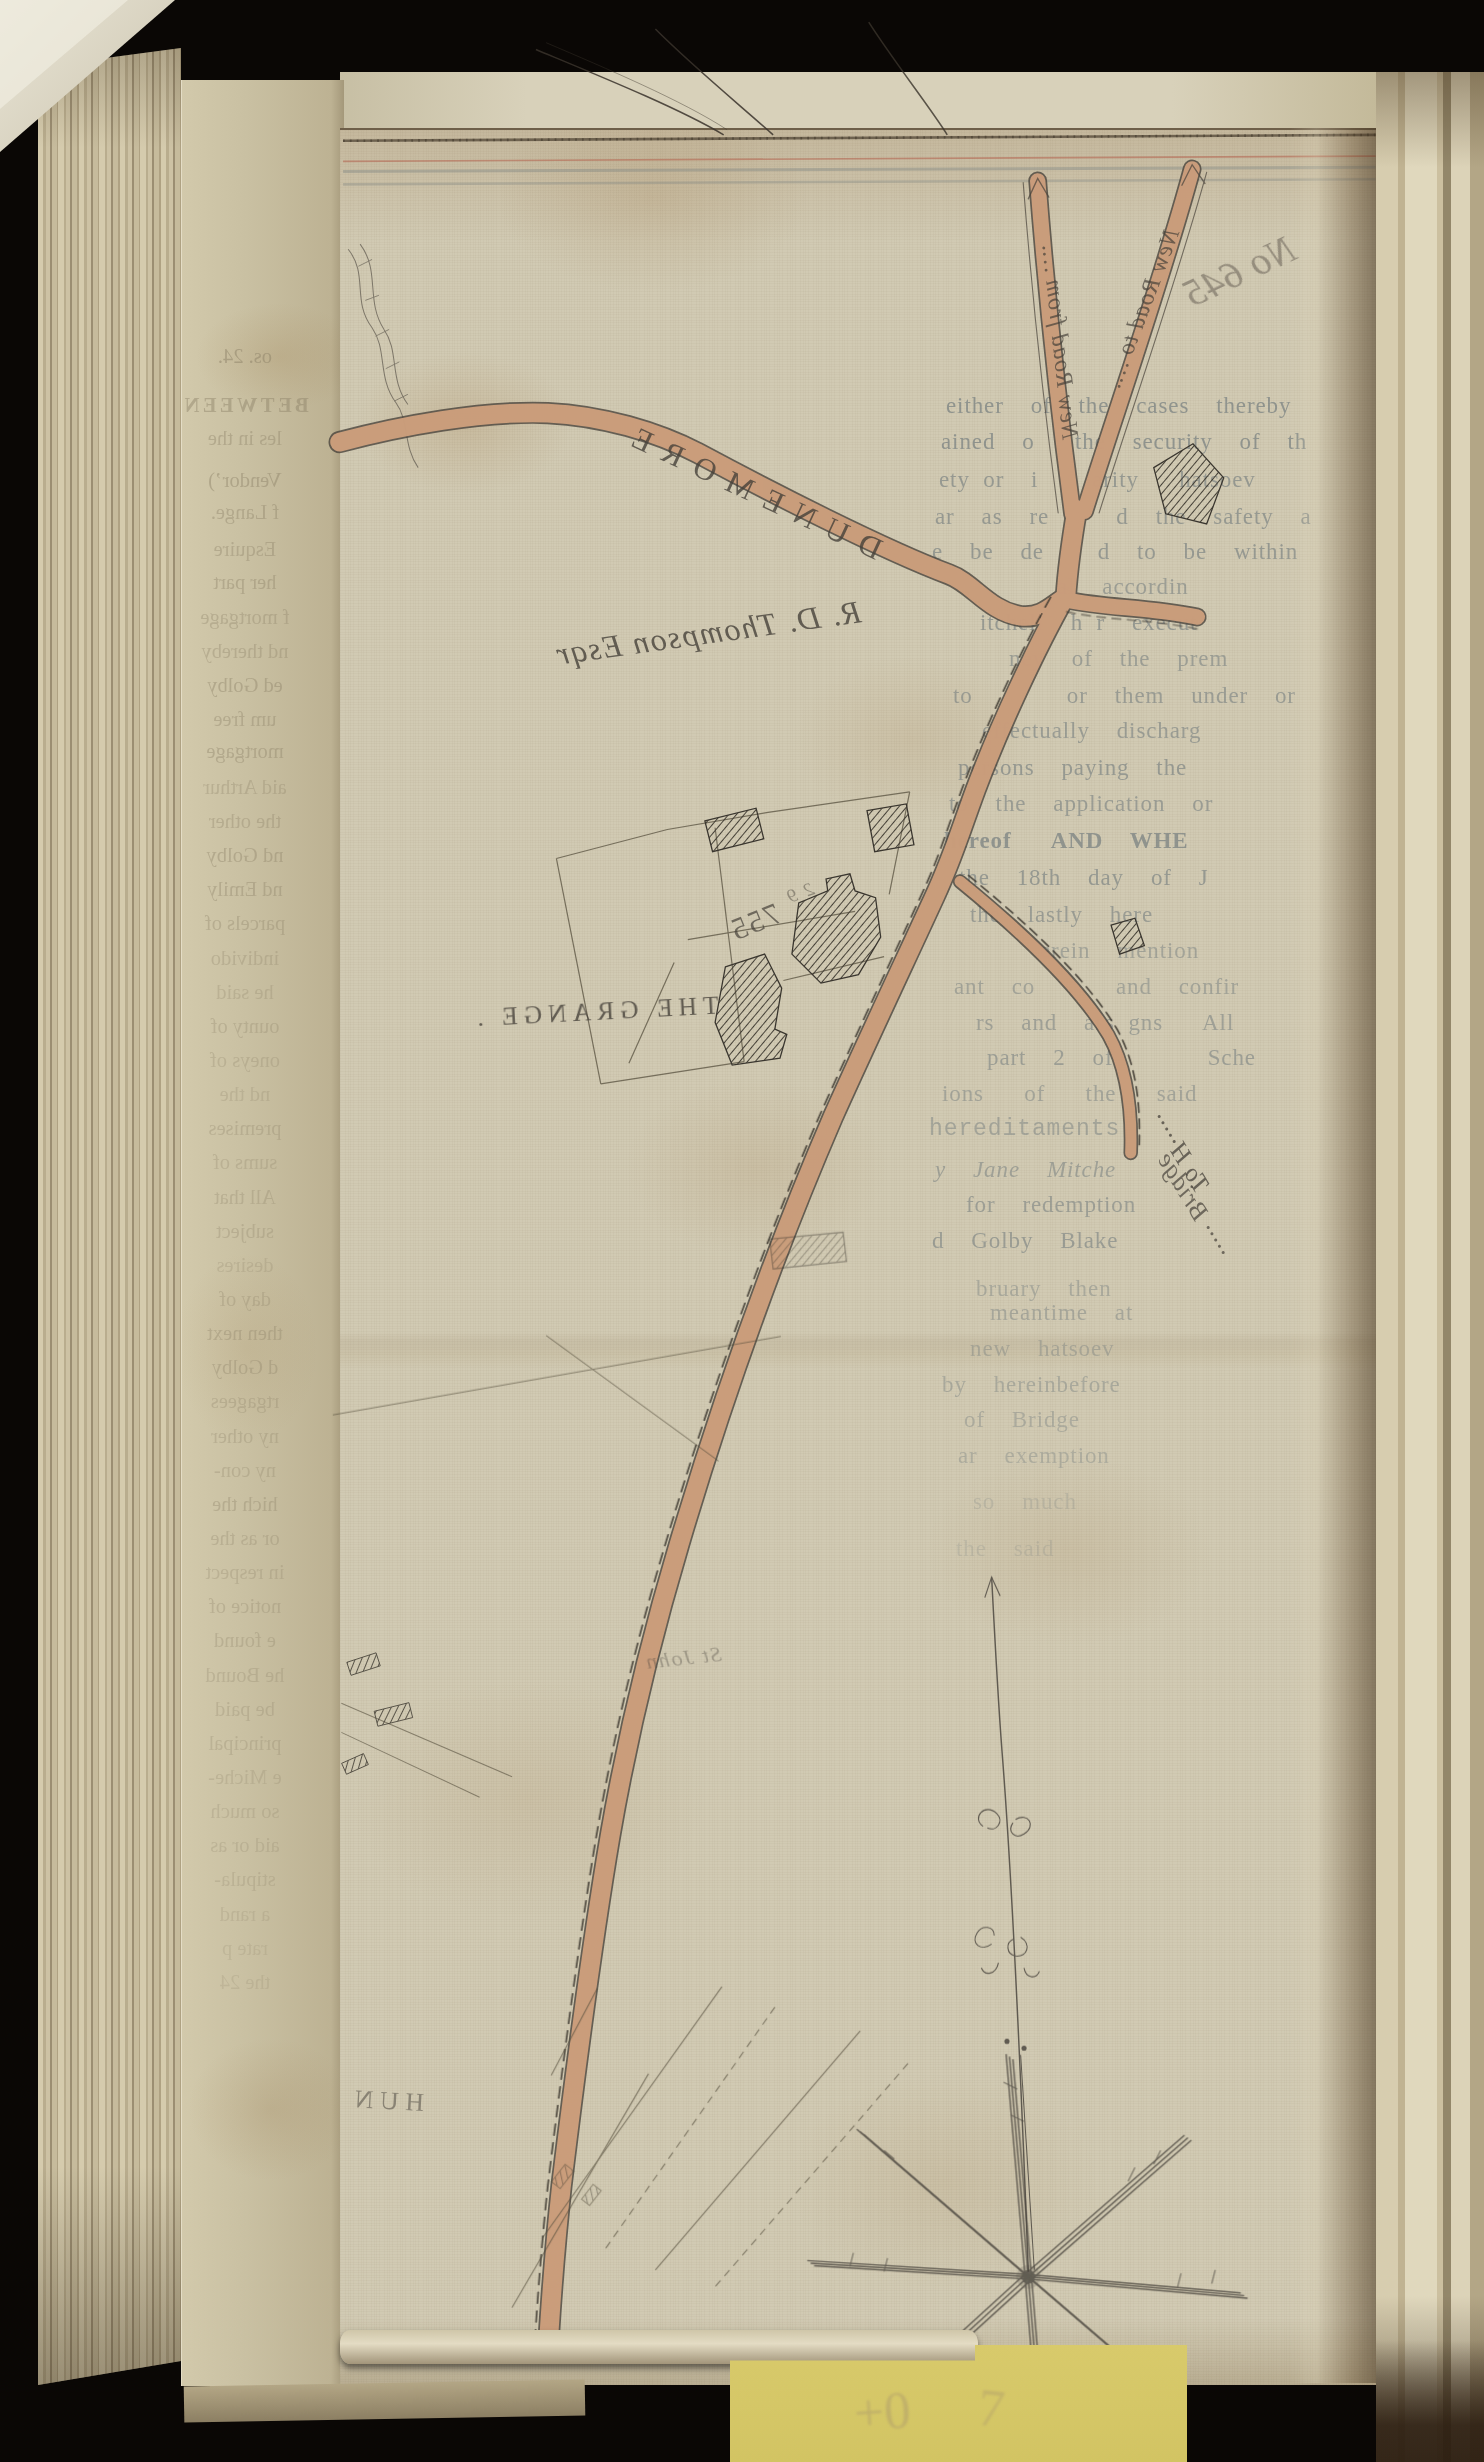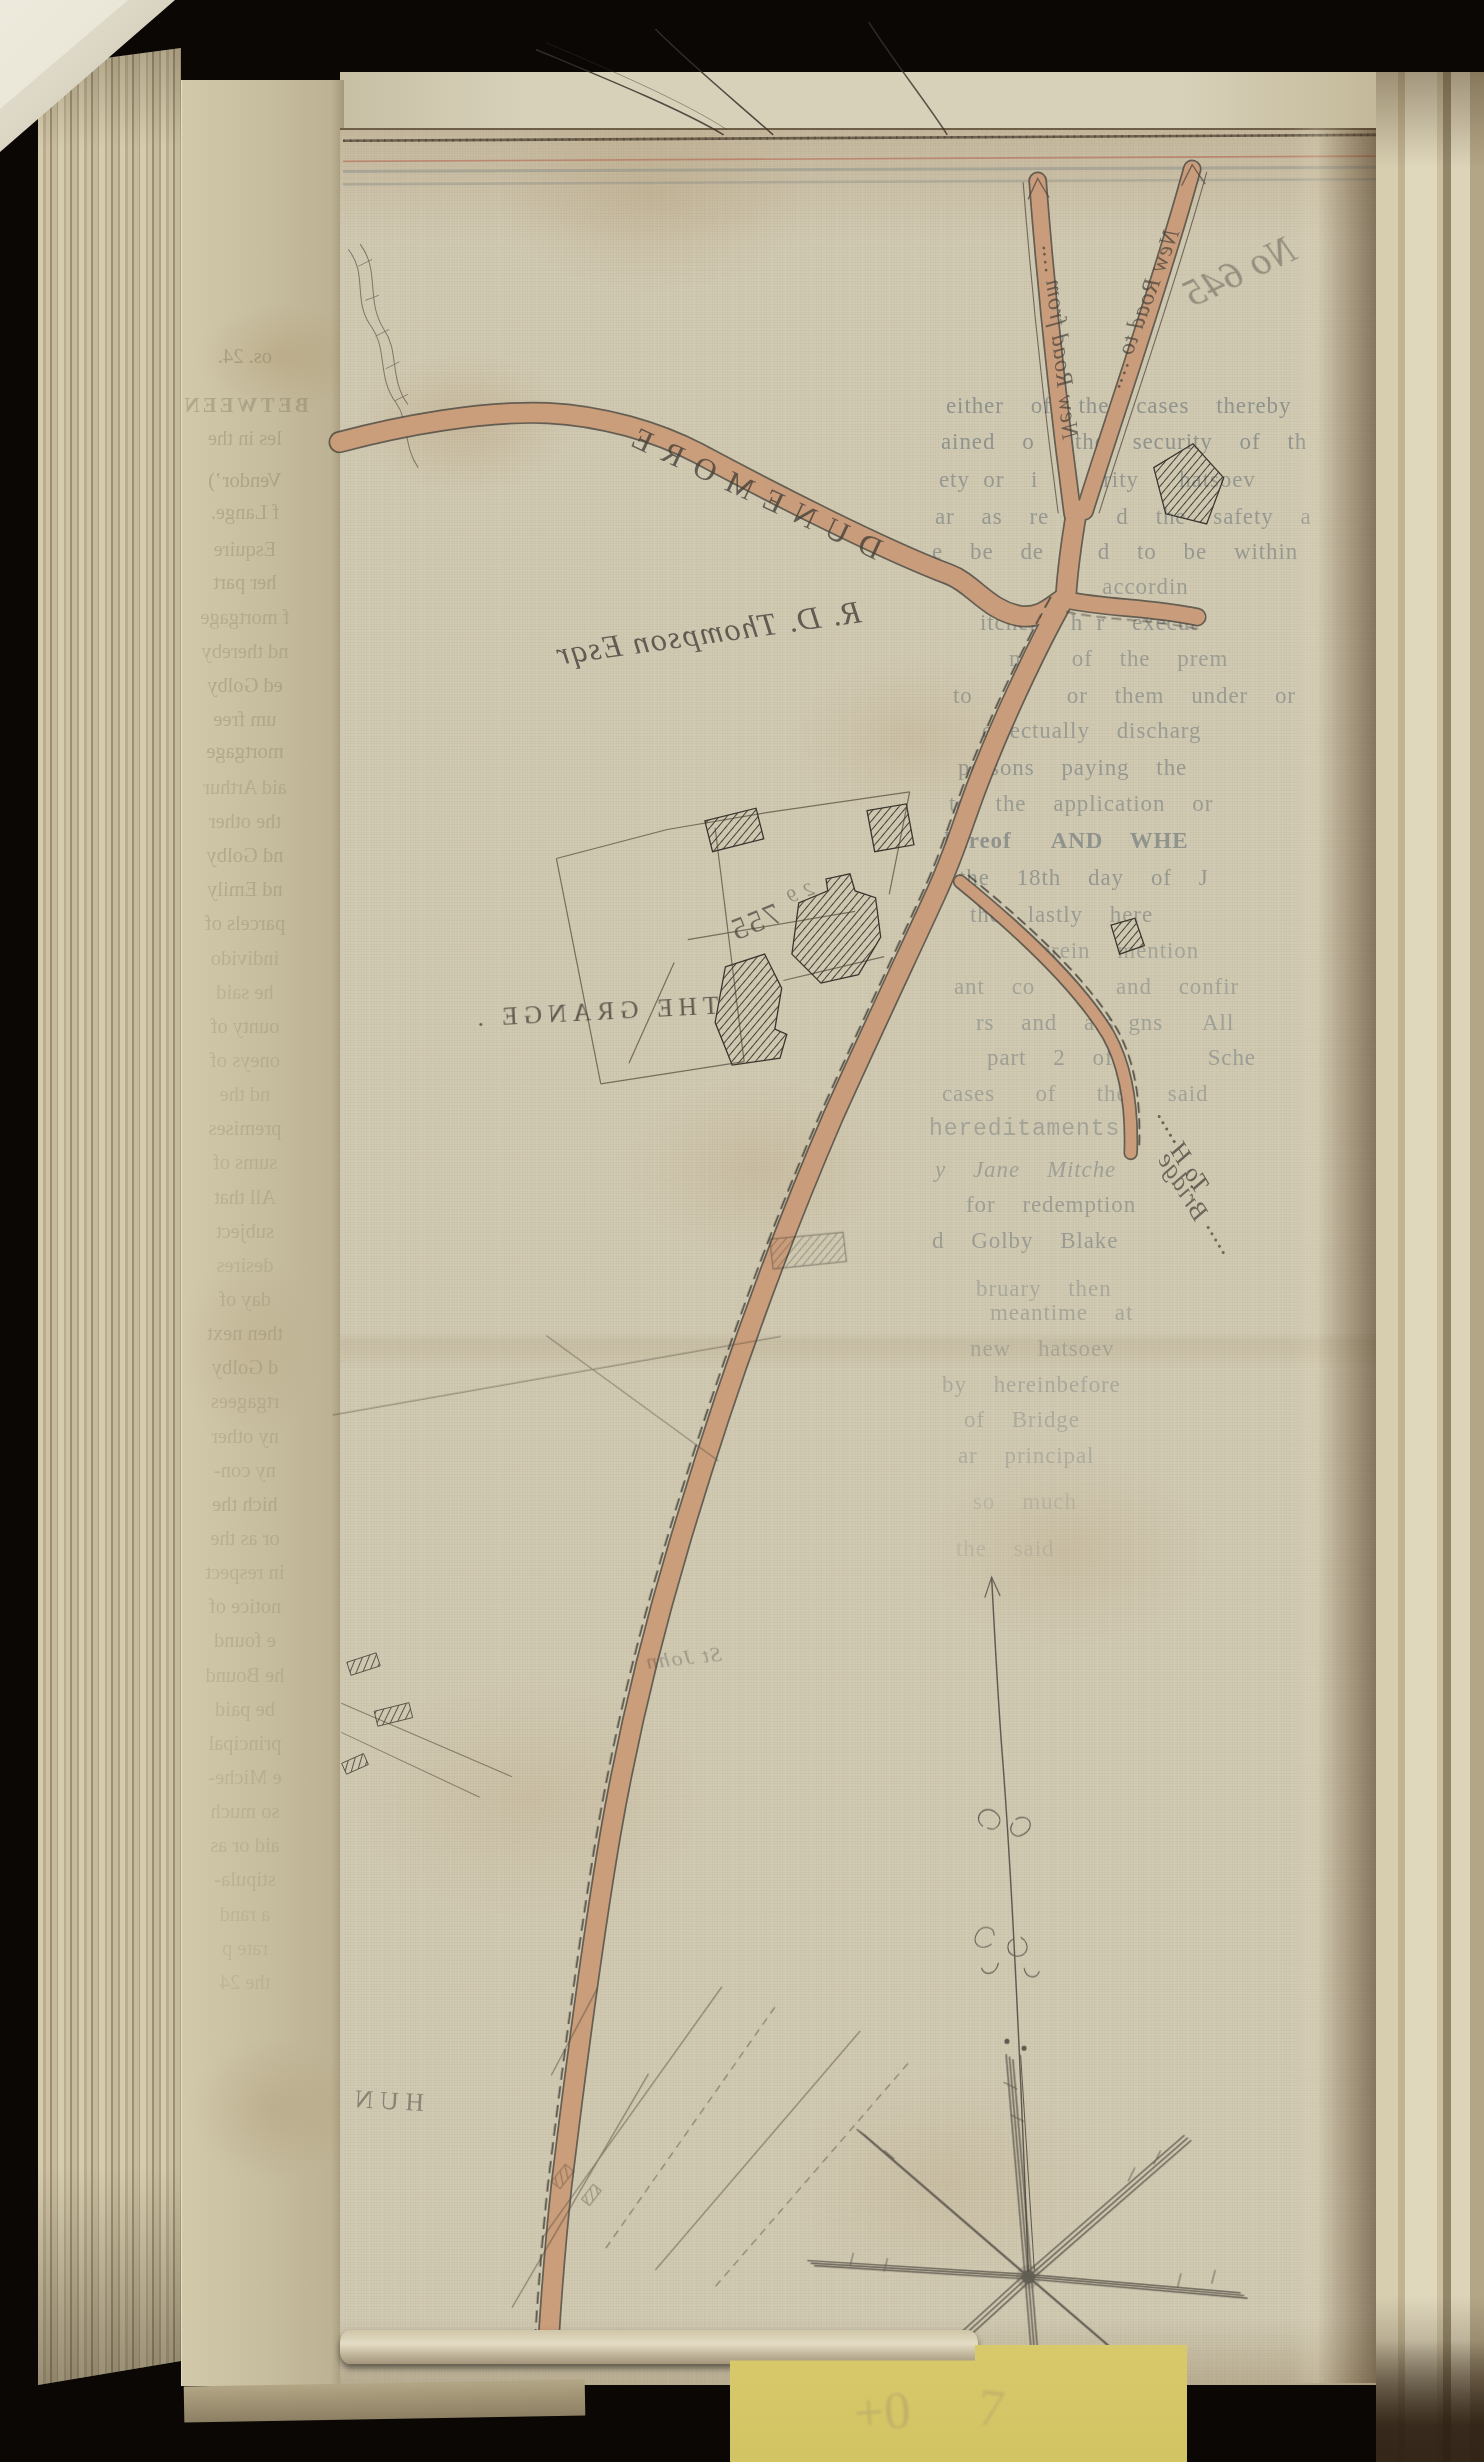--- a/index.html
+++ b/index.html
@@ -94,31 +94,31 @@
       <div class="st" style="left: 982px; top: 718px; opacity: 0.42;">effectually  discharg</div>
       <div class="st" style="left: 958px; top: 755px; opacity: 0.45;">persons  paying  the</div>
       <div class="st" style="left: 949px; top: 791px; opacity: 0.42;">to  the  application  or</div>
       <div class="st" style="left: 944px; top: 828px; opacity: 0.5; font-weight: bold;">hereof   AND  WHE</div>
       <div class="st" style="left: 959px; top: 865px; opacity: 0.45;">the  18th  day  of  J</div>
       <div class="st" style="left: 970px; top: 902px; opacity: 0.42;">the  lastly  here</div>
       <div class="st" style="left: 1040px; top: 938px; opacity: 0.35;">erein  mention</div>
       <div class="st" style="left: 954px; top: 974px; opacity: 0.35;">ant  co      and  confir</div>
       <div class="st" style="left: 976px; top: 1010px; opacity: 0.38;">rs  and  ass gns   All</div>
       <div class="st" style="left: 987px; top: 1045px; opacity: 0.4;">part  2  of       Sche</div>
-      <div class="st" style="left: 942px; top: 1081px; opacity: 0.35;">cases   of   the   said</div>
+      <div class="st" style="left: 942px; top: 1081px; opacity: 0.35;">ions   of   the   said</div>
       <div class="st" style="left: 929px; top: 1116px; opacity: 0.35; font-family: Liberation Mono, monospace;">hereditaments</div>
       <div class="st" style="left: 935px; top: 1157px; opacity: 0.38; font-style: italic;">y  Jane  Mitche</div>
       <div class="st" style="left: 966px; top: 1192px; opacity: 0.4;">for  redemption</div>
       <div class="st" style="left: 932px; top: 1228px; opacity: 0.42;">d  Golby  Blake</div>
       <div class="st" style="left: 976px; top: 1264px; opacity: 0.3; margin-top: 12px;">bruary  then</div>
       <div class="st" style="left: 990px; top: 1300px; opacity: 0.32;">meantime  at</div>
       <div class="st" style="left: 970px; top: 1336px; opacity: 0.28;">new  hatsoev</div>
       <div class="st" style="left: 942px; top: 1372px; opacity: 0.3;">by  hereinbefore</div>
       <div class="st" style="left: 964px; top: 1407px; opacity: 0.28;">of  Bridge</div>
-      <div class="st" style="left: 958px; top: 1443px; opacity: 0.26;">ar  principal</div>
+      <div class="st" style="left: 958px; top: 1443px; opacity: 0.26;">ar  exemption</div>
       <div class="st" style="left: 973px; top: 1489px; opacity: 0.16;">so  much</div>
       <div class="st" style="left: 956px; top: 1536px; opacity: 0.14;">the  said</div>
     </div>
 
   <div class="abs" id="fragments">
       <div class="frag" style="left: 245px; top: 356px; opacity: 0.5;">os. 24.</div>
       <div class="frag" style="left: 245px; top: 405px; opacity: 0.45; font-weight: bold; letter-spacing: 3.4px;">BETWEEN</div>
       <div class="frag" style="left: 245px; top: 438px; opacity: 0.4;">les in the</div>
       <div class="frag" style="left: 245px; top: 480px; opacity: 0.45;">Vendor’)</div>
       <div class="frag" style="left: 245px; top: 512px; opacity: 0.4;">f Lange.</div>

